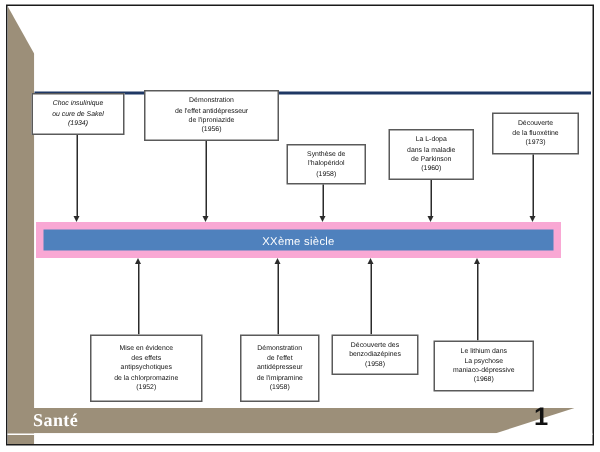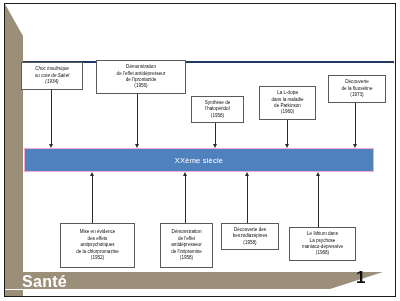--- a/index.html
+++ b/index.html
@@ -58,21 +58,21 @@
     background: #1f3864;
   }
   
   .timeline-bar {
     position: absolute;
     left: 24px;
     top: 148px;
     width: 350px;
     height: 24px;
     background: #4f81bd;
-    border: 1px solid #f9a8d4;
+    border: 5px solid #f9a8d4;
     box-sizing: border-box;
     display: flex;
     align-items: center;
     justify-content: center;
   }
   .timeline-bar-label {
     color: #ffffff;
     font-size: 7.5px;
     letter-spacing: 0.2px;
     white-space: nowrap;
@@ -123,23 +123,24 @@
     width: 378px;
     height: 17px;
     background: #9c8f79;
     clip-path: polygon(0 0, 100% 0, 86% 100%, 0 100%);
   }
   .footer-label {
     position: absolute;
     left: 22px;
     top: 273px;
     color: #ffffff;
-    font-size: 16px;
+    font-size: 12px;
     font-weight: bold;
     letter-spacing: 0.3px;
+    font-family: Liberation Serif, serif;
   }
   .slide-number {
     position: absolute;
     left: 356px;
     top: 268px;
     color: #111111;
     font-size: 17px;
     font-weight: bold;
   }
   .footer-underline {

